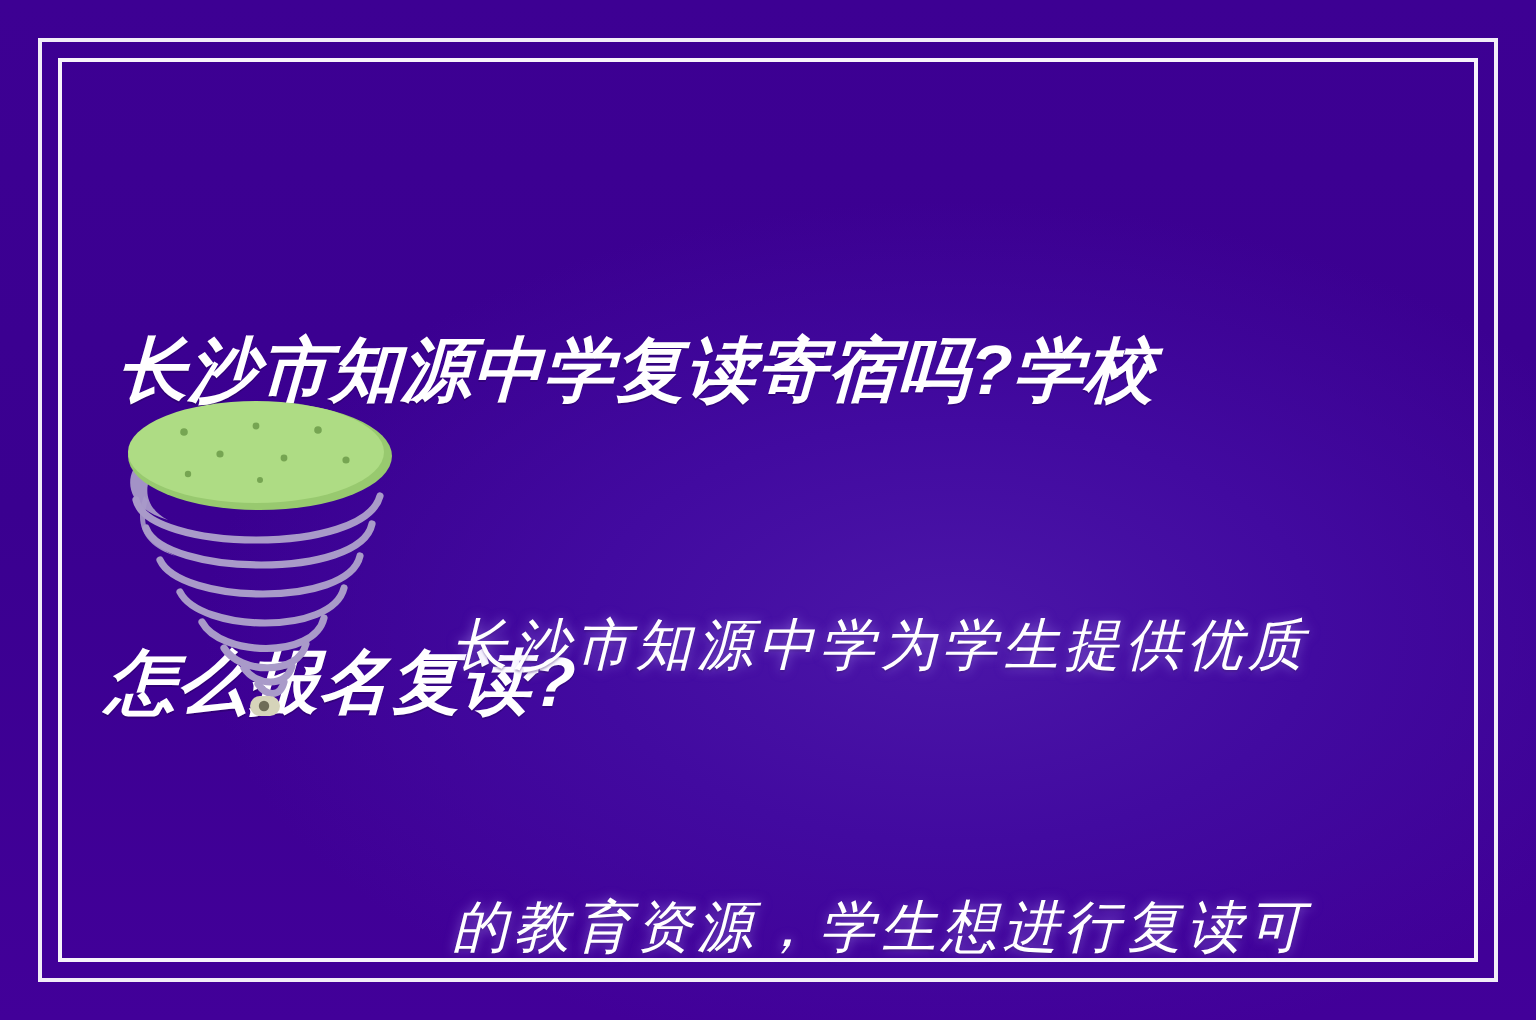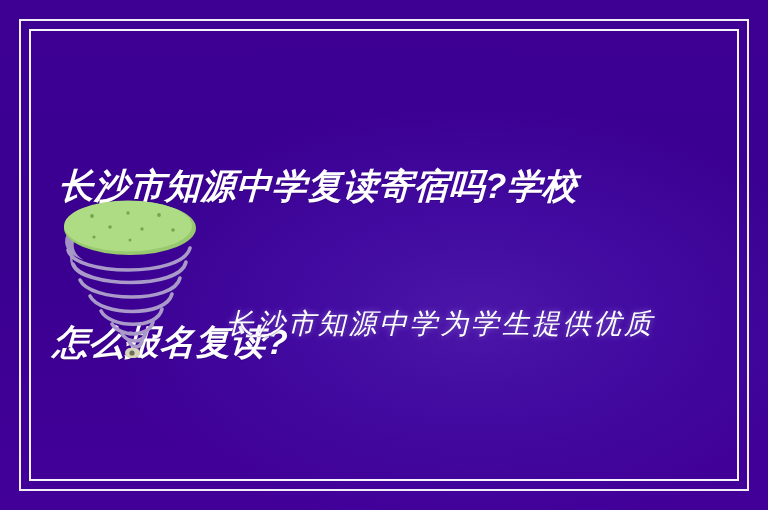--- a/index.html
+++ b/index.html
@@ -135,18 +135,19 @@
       <path d="M78 142 C 84 151 99 152 102 141"></path>
       <path d="M85 150 C 89 156 96 157 98 149"></path>
     </g>
 
     <rect x="81" y="156" width="15" height="10" rx="5" fill="#d6d4ba"></rect>
     <circle cx="88" cy="161" r="2.6" fill="#6f6d58"></circle>
   </svg>
 
   <div class="body-copy">
     <span class="bc-line">长沙市知源中学为学生提供优质</span>
+    <span class="bc-line">的教育资源，学生想进行复读可</span>
     
     
     
   </div>
 
 </div>
 
 </body></html>

